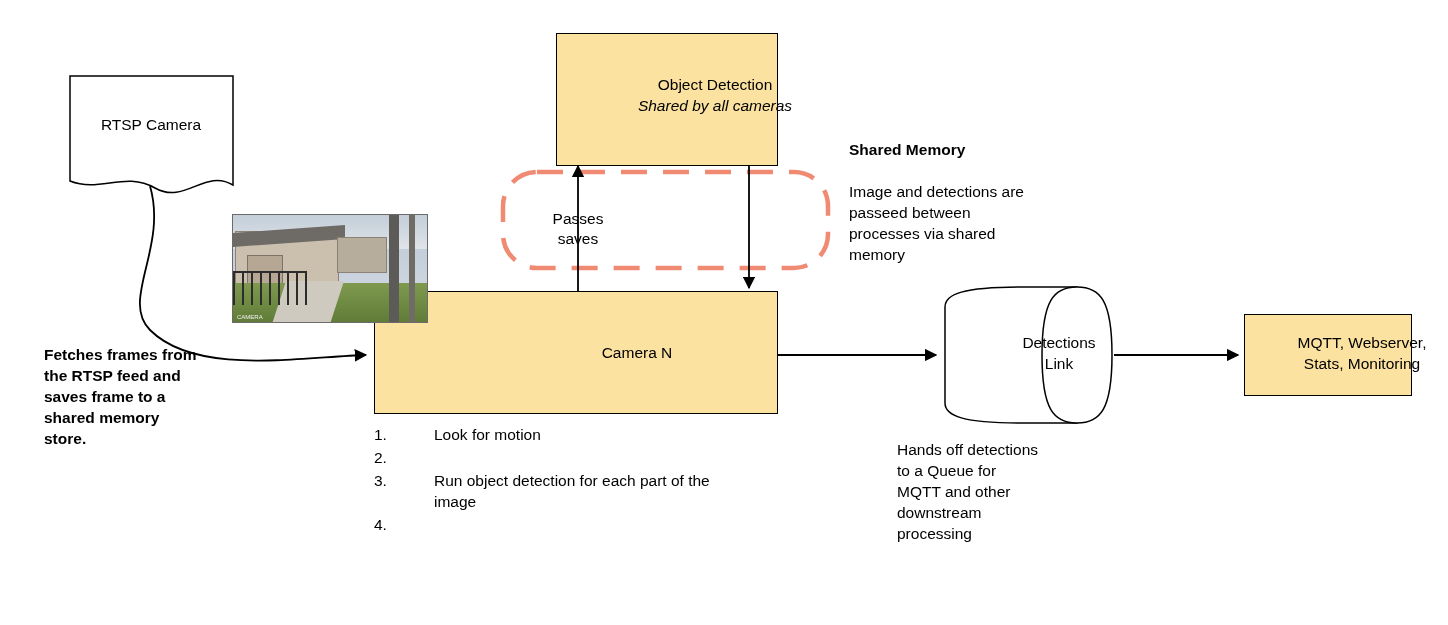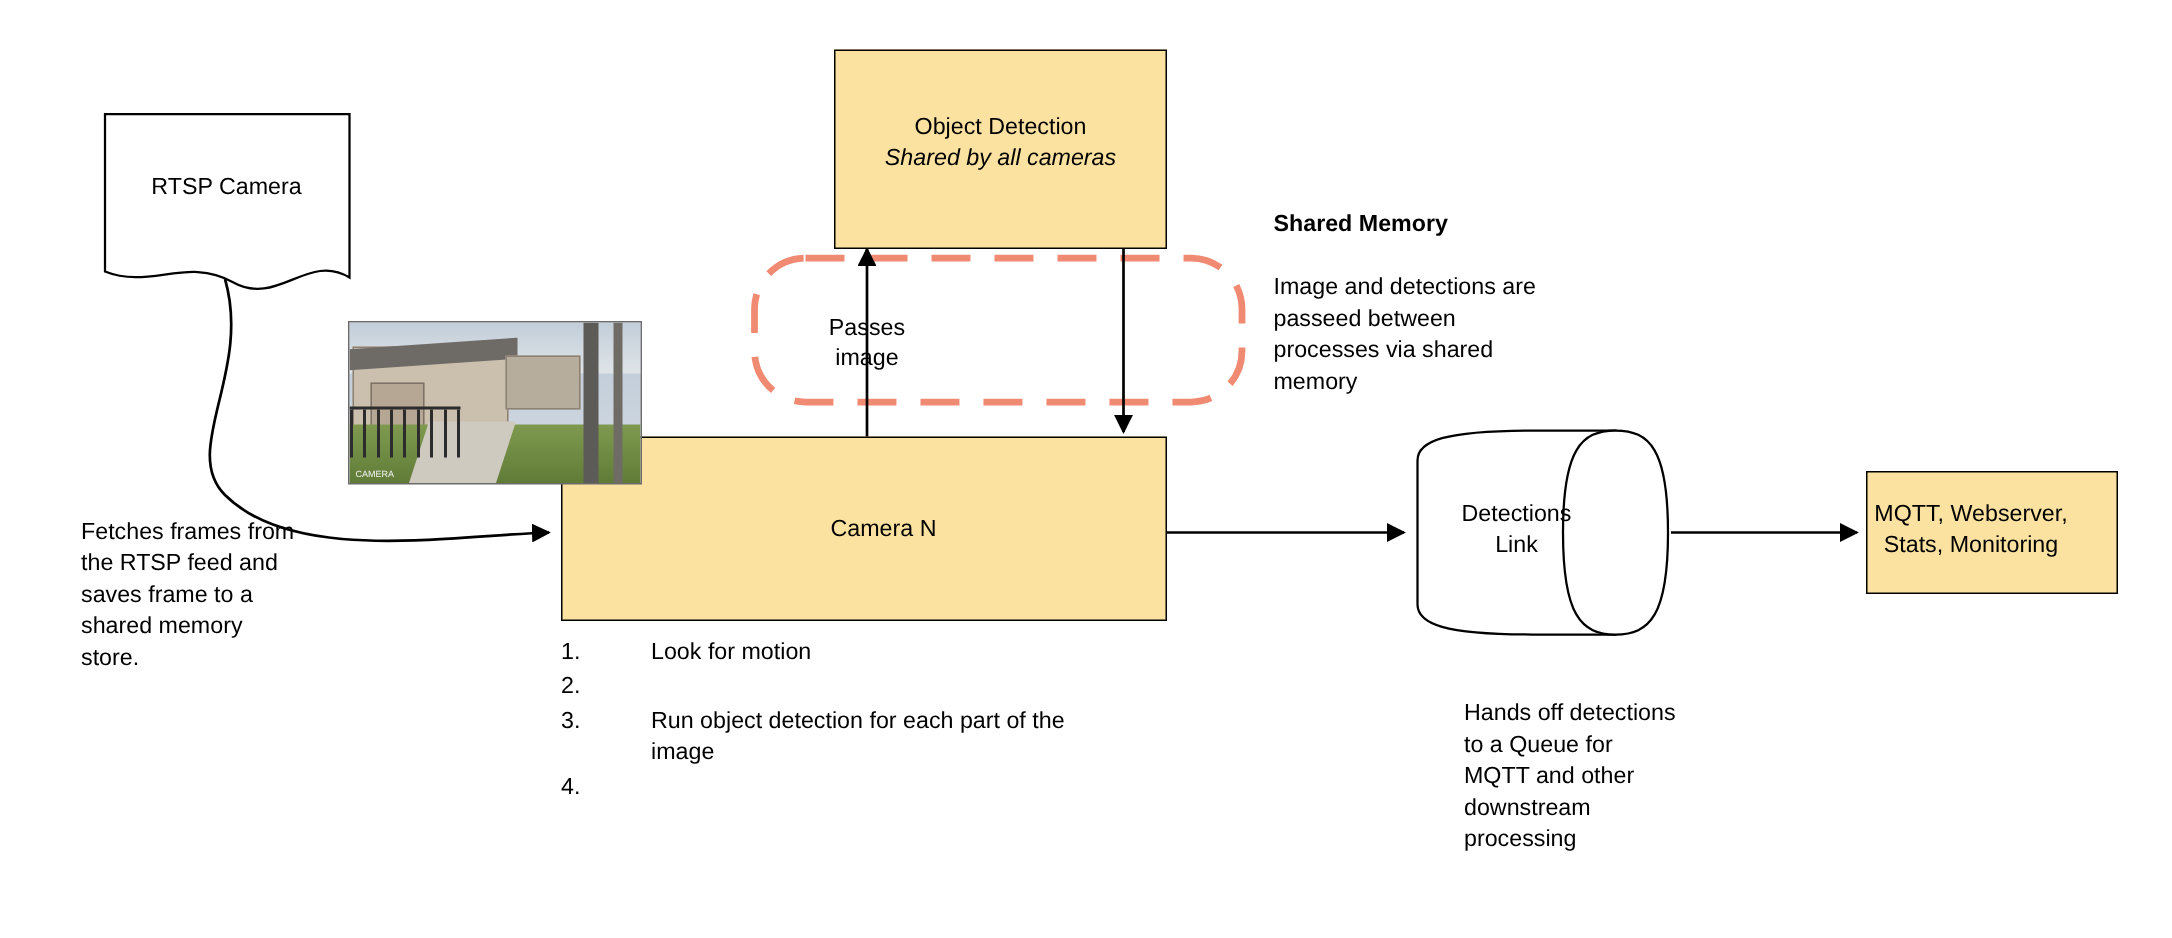--- a/index.html
+++ b/index.html
@@ -31,20 +31,21 @@
     background: #fbe2a0;
     border: 1.5px solid #000000;
     box-sizing: border-box;
   }
   .node-label {
     position: absolute;
     text-align: center;
     font-size: 15.5px;
     line-height: 1.35;
     color: #000;
+    margin-left: 48px;
   }
   .italic {
     font-style: italic;
   }
   .plain-text {
     position: absolute;
     font-size: 15.5px;
     line-height: 1.36;
     color: #000;
     white-space: pre-line;
@@ -235,37 +236,37 @@
     <div>Link</div>
   </div>
 
   <div class="node-box" style="left:1244px; top:314px; width:168px; height:82px;"></div>
   <div class="node-label" style="left:1244px; top:333px; width:140px;">
     <div>MQTT, Webserver,</div>
     <div>Stats, Monitoring</div>
   </div>
 
   <div class="edge-label" style="left:516px; top:209px; width:124px;">Passes
-image</div>
+saves</div>
 
   <div class="plain-text" style="left:849px; top:118px; width:220px;">
     <div class="bold">Shared Memory</div>
     <div>Image and detections are
 passeed between
 processes via shared
 memory</div>
   </div>
 
-  <div class="plain-text" style="left:54px; top:344px; width:200px;">Fetches frames from
+  <div class="plain-text" style="left:44px; top:344px; width:200px;font-weight:bold;">Fetches frames from
 the RTSP feed and
 saves frame to a
 shared memory
 store.</div>
 
-  <div class="plain-text" style="left:976px; top:439px; width:200px;margin-top:26px;">Hands off detections
+  <div class="plain-text" style="left:897px; top:439px; width:200px;">Hands off detections
 to a Queue for
 MQTT and other
 downstream
 processing</div>
 
   <div class="steps">
     <div class="step">
       <div class="step-num">1.</div>
       <div class="step-text" style="white-space:pre-line;">Look for motion</div>
     </div>

